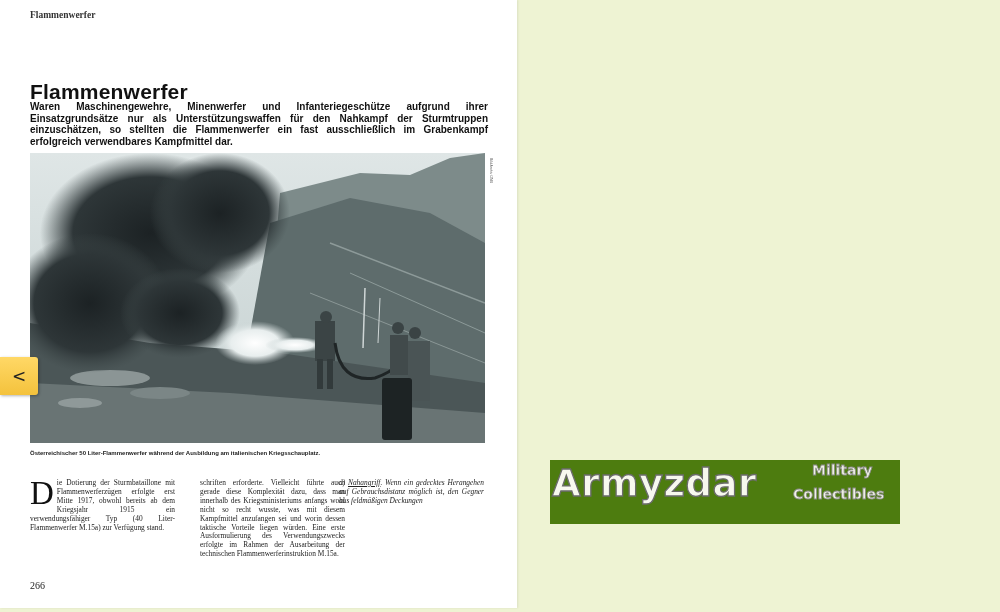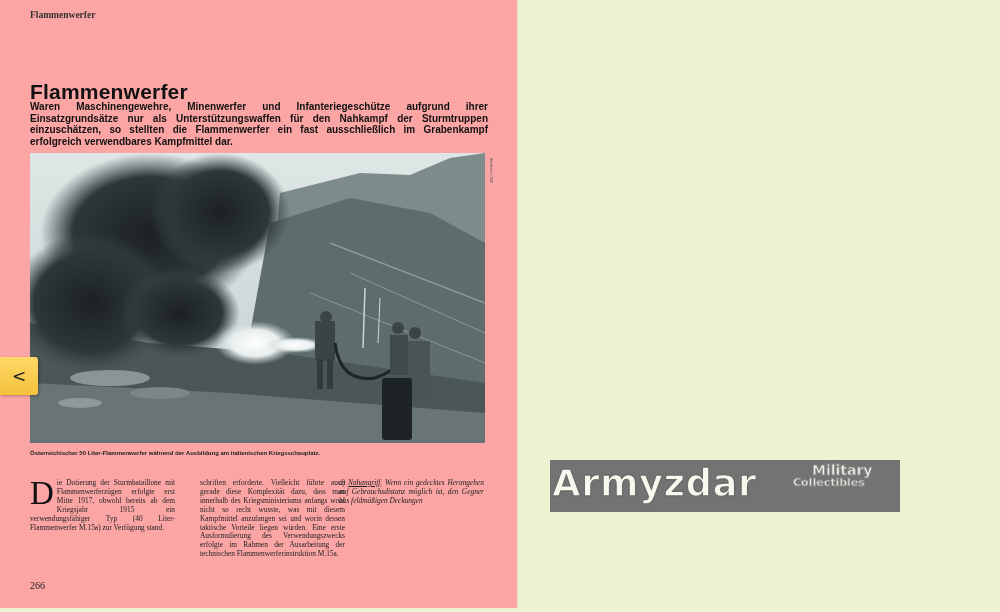--- a/index.html
+++ b/index.html
@@ -4,21 +4,21 @@
 <style>
   html, body { margin:0; padding:0; }
   body {
     width:1000px; height:612px; overflow:hidden; position:relative;
     background:#eef3d3;
     font-family:"Liberation Serif", serif;
   }
   .viewer { position:absolute; left:0; top:0; width:1000px; height:612px; background:#eef3d3; }
   .page {
     position:absolute; left:0; top:0; width:517px; height:608px;
-    background:#fca5a5; box-shadow:1px 0 2px rgba(0,0,0,0.08);
+    background:#ffffff; box-shadow:1px 0 2px rgba(0,0,0,0.08);
   }
   .running-head {
     position:absolute; left:30px; top:10px;
     font-family:"Liberation Serif", serif; font-size:9.5px; font-weight:bold; color:#333;
   }
   .title {
     position:absolute; left:30px; top:80px; margin:0;
     font-family:"Liberation Sans", sans-serif; font-size:21px; font-weight:900;
     color:#111; letter-spacing:0.2px;
   }
@@ -61,34 +61,34 @@
     font-size:10px; color:#222;
   }
   .prev-button {
     position:absolute; left:0; top:357px; width:38px; height:38px;
     background:linear-gradient(#ffd866,#f4c23c); border-radius:0 3px 3px 0;
     box-shadow:1px 1px 3px rgba(0,0,0,0.3);
     display:flex; align-items:center; justify-content:center; cursor:pointer;
     font-family:"DejaVu Sans", sans-serif; font-size:17px; color:#222;
   }
   .logo {
-    position:absolute; left:550px; top:460px; width:350px; height:52px;
-    background:#737373;
+    position:absolute; left:550px; top:460px; width:350px; height:64px;
+    background:#4d7c0f;
   }
   .logo-main {
     position:absolute; left:2px; top:2px;
     font-family:"DejaVu Sans", sans-serif; font-weight:bold; font-size:37px;
     color:#f7f8ee; -webkit-text-stroke:1.3px #6b6b6b; letter-spacing:0.5px;
   }
   .logo-sub1, .logo-sub2 {
     position:absolute; font-family:"DejaVu Sans", sans-serif; font-weight:bold;
     color:#f0f2e6;padding-left:12px; -webkit-text-stroke:0.8px #8a8a8a;
   }
   .logo-sub1 { left:250px; top:2px; font-size:14px; }
-  .logo-sub2 { left:231px; top:16px; font-size:11px; }
+  .logo-sub2 { left:231px; top:26px; font-size:14px; }
 </style>
 </head>
 <body>
 
 <div class="viewer">
 
   <div class="page">
     <div class="running-head">Flammenwerfer</div>
 
     <h1 class="title">Flammenwerfer</h1>

